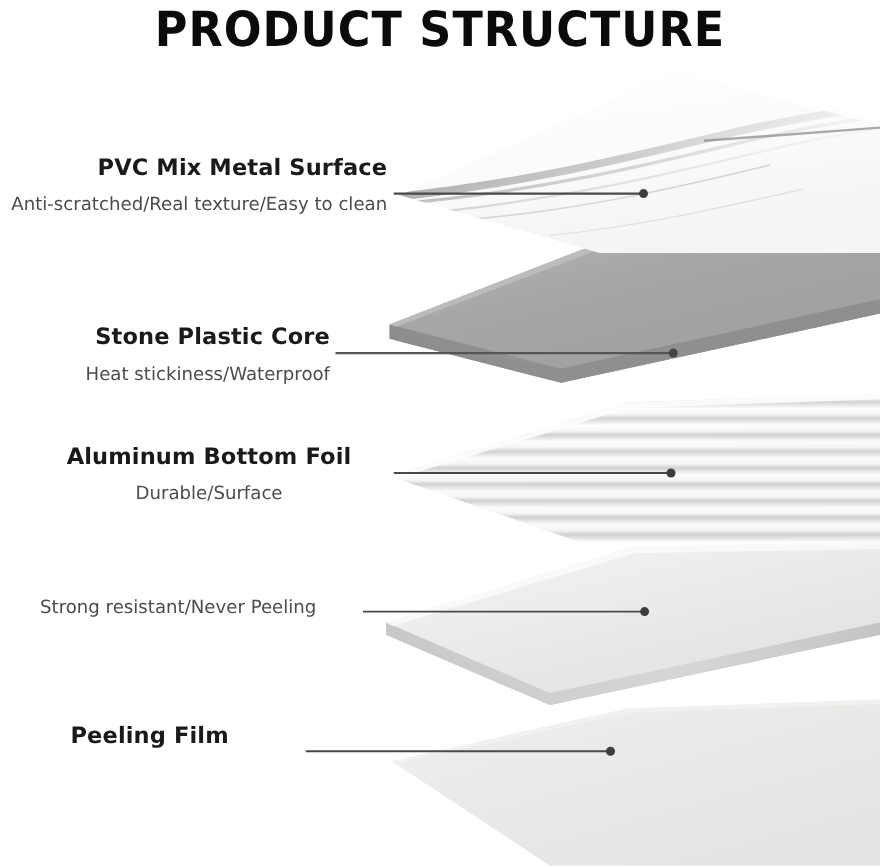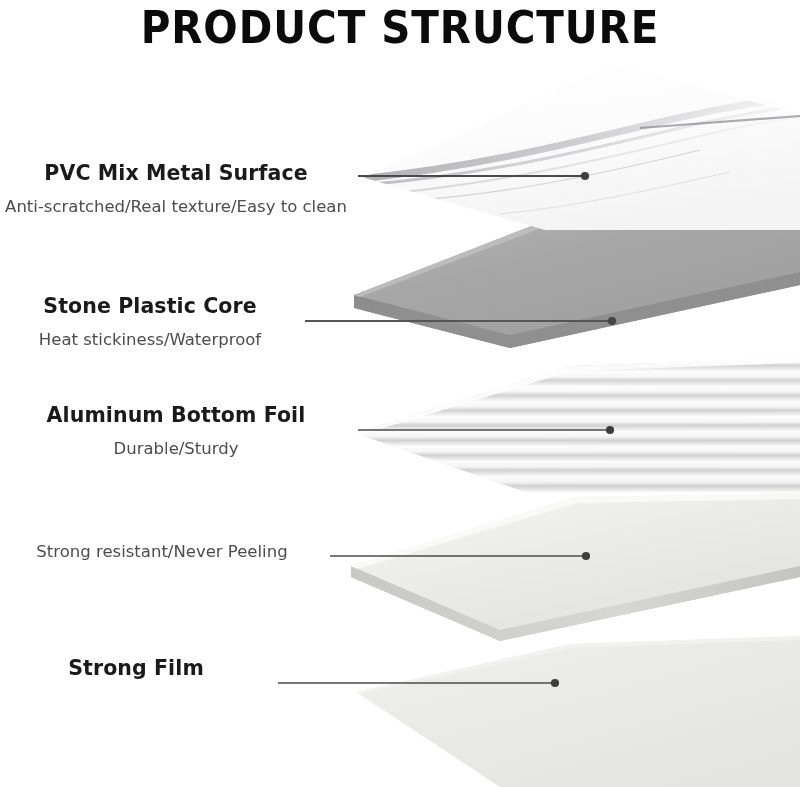--- a/index.html
+++ b/index.html
@@ -193,36 +193,36 @@
       </g>
       <g>
         <line x1="278" y1="683" x2="555" y2="683" stroke="#4a4a4a" stroke-width="1.7"></line>
         <circle cx="555" cy="683" r="4.1" fill="#3d3d3d"></circle>
       </g>
     </g>
   </svg>
 
   <div class="title">PRODUCT STRUCTURE</div>
 
-  <div class="label" style="left:0px;top:162px;width:352px;">
+  <div class="label" style="left:0px;top:141px;width:352px;text-align:right;">
     <span class="lab-title">PVC Mix Metal Surface</span>
     <span class="lab-sub">Anti-scratched/Real texture/Easy to clean</span>
   </div>
 
-  <div class="label" style="left:0px;top:295px;width:300px;">
+  <div class="label" style="left:0px;top:295px;width:300px;text-align:right;">
     <span class="lab-title">Stone Plastic Core</span>
     <span class="lab-sub">Heat stickiness/Waterproof</span>
   </div>
 
-  <div class="label" style="left:0px;top:404px;width:352px;">
+  <div class="label" style="left:14px;top:404px;width:352px;">
     <span class="lab-title">Aluminum Bottom Foil</span>
-    <span class="lab-sub">Durable/Sturdy</span>
+    <span class="lab-sub">Durable/Surface</span>
   </div>
 
   <div class="label" style="left:0px;top:530px;width:324px;">
     <span class="lab-sub">Strong resistant/Never Peeling</span>
   </div>
 
   <div class="label" style="left:0px;top:657px;width:272px;">
-    <span class="lab-title">Strong Film</span>
+    <span class="lab-title">Peeling Film</span>
   </div>
 
 </div>
 
 </body></html>

